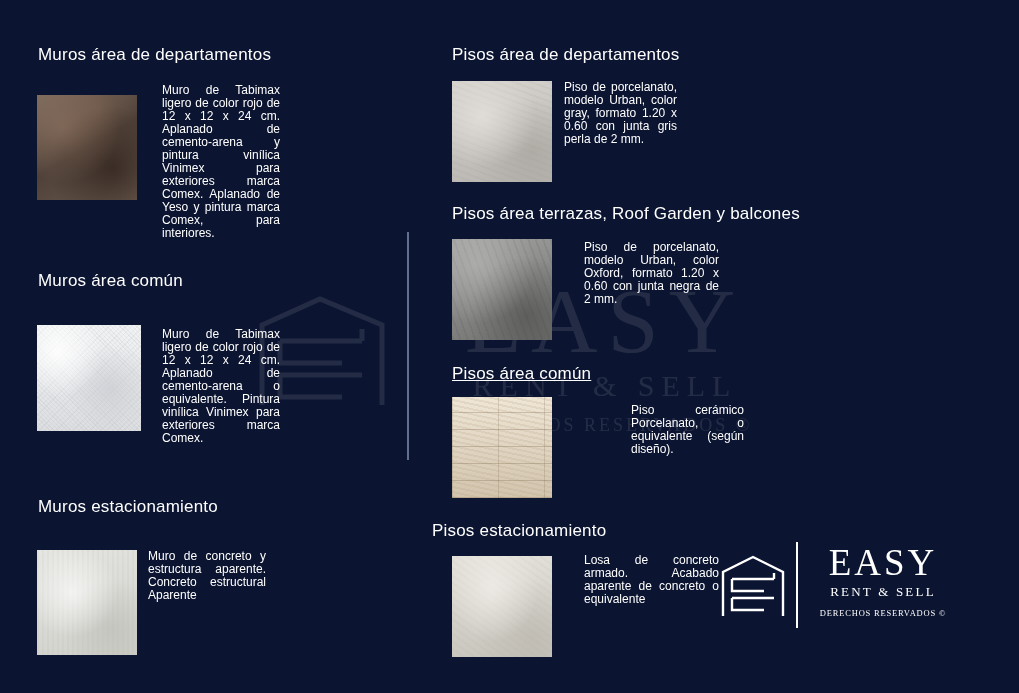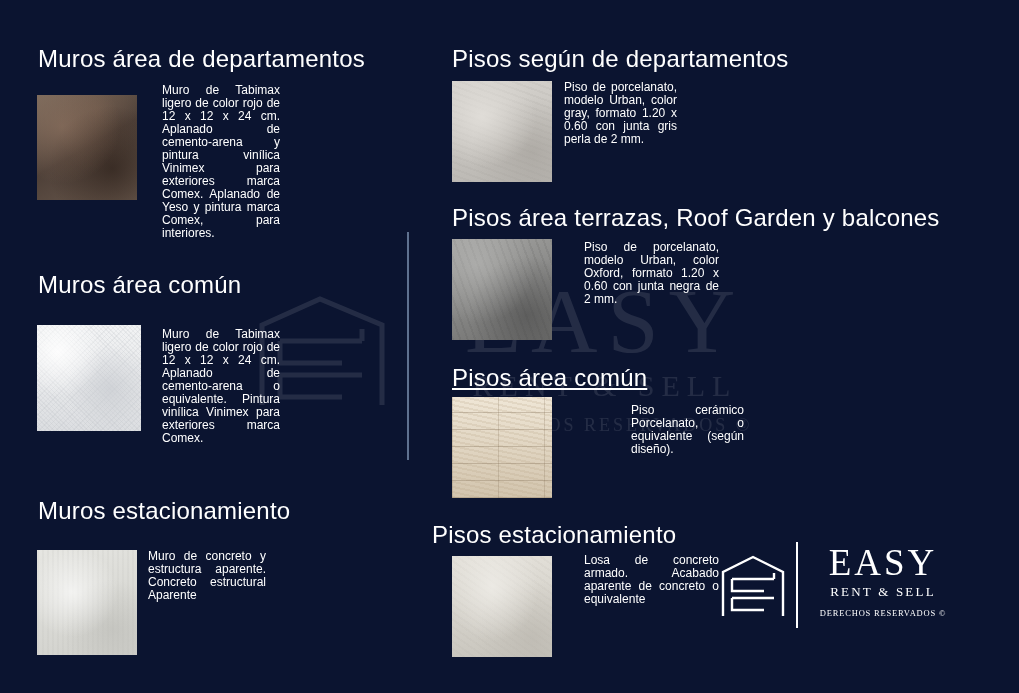--- a/index.html
+++ b/index.html
@@ -71,21 +71,21 @@
     width: 2px;
     height: 228px;
     background: #5f718f;
   }
 
   
   .section {
     position: absolute;
   }
   .section-title {
-    font-size: 24px;
+    font-size: 17px;
     font-weight: 400;
     color: #ffffff;
     letter-spacing: 0.2px;
     white-space: nowrap;
   }
   .swatch {
     position: absolute;
     border: 0;
     background-size: cover;
   }
@@ -249,21 +249,21 @@
 <div class="swatch tex-muro-comun" style="left:37px; top:325px; width:104px; height:106px;"></div>
 <div class="desc" style="left:162px; top:328px; width:118px;">Muro de Tabimax ligero de color rojo de 12 x 12 x 24 cm. Aplanado de cemento-arena o equivalente. Pintura vinílica Vinimex para exteriores marca Comex.</div>
 
 <div class="section" style="left:38px; top:497px; width:330px;">
   <div class="section-title">Muros estacionamiento</div>
 </div>
 <div class="swatch tex-muro-est" style="left:37px; top:550px; width:100px; height:105px;"></div>
 <div class="desc" style="left:148px; top:550px; width:118px;">Muro de concreto y estructura aparente. Concreto estructural Aparente</div>
 
 <div class="section" style="left:452px; top:45px; width:480px;">
-  <div class="section-title">Pisos según de departamentos</div>
+  <div class="section-title">Pisos área de departamentos</div>
 </div>
 <div class="swatch tex-piso-dept" style="left:452px; top:81px; width:100px; height:101px;"></div>
 <div class="desc" style="left:564px; top:81px; width:113px;">Piso de porcelanato, modelo Urban, color gray, formato 1.20 x 0.60 con junta gris perla de 2 mm.</div>
 
 <div class="section" style="left:452px; top:204px; width:480px;">
   <div class="section-title">Pisos área terrazas, Roof Garden y balcones</div>
 </div>
 <div class="swatch tex-piso-terr" style="left:452px; top:239px; width:100px; height:101px;"></div>
 <div class="desc" style="left:584px; top:241px; width:135px;">Piso de porcelanato, modelo Urban, color Oxford, formato 1.20 x 0.60 con junta negra de 2 mm.</div>
 

